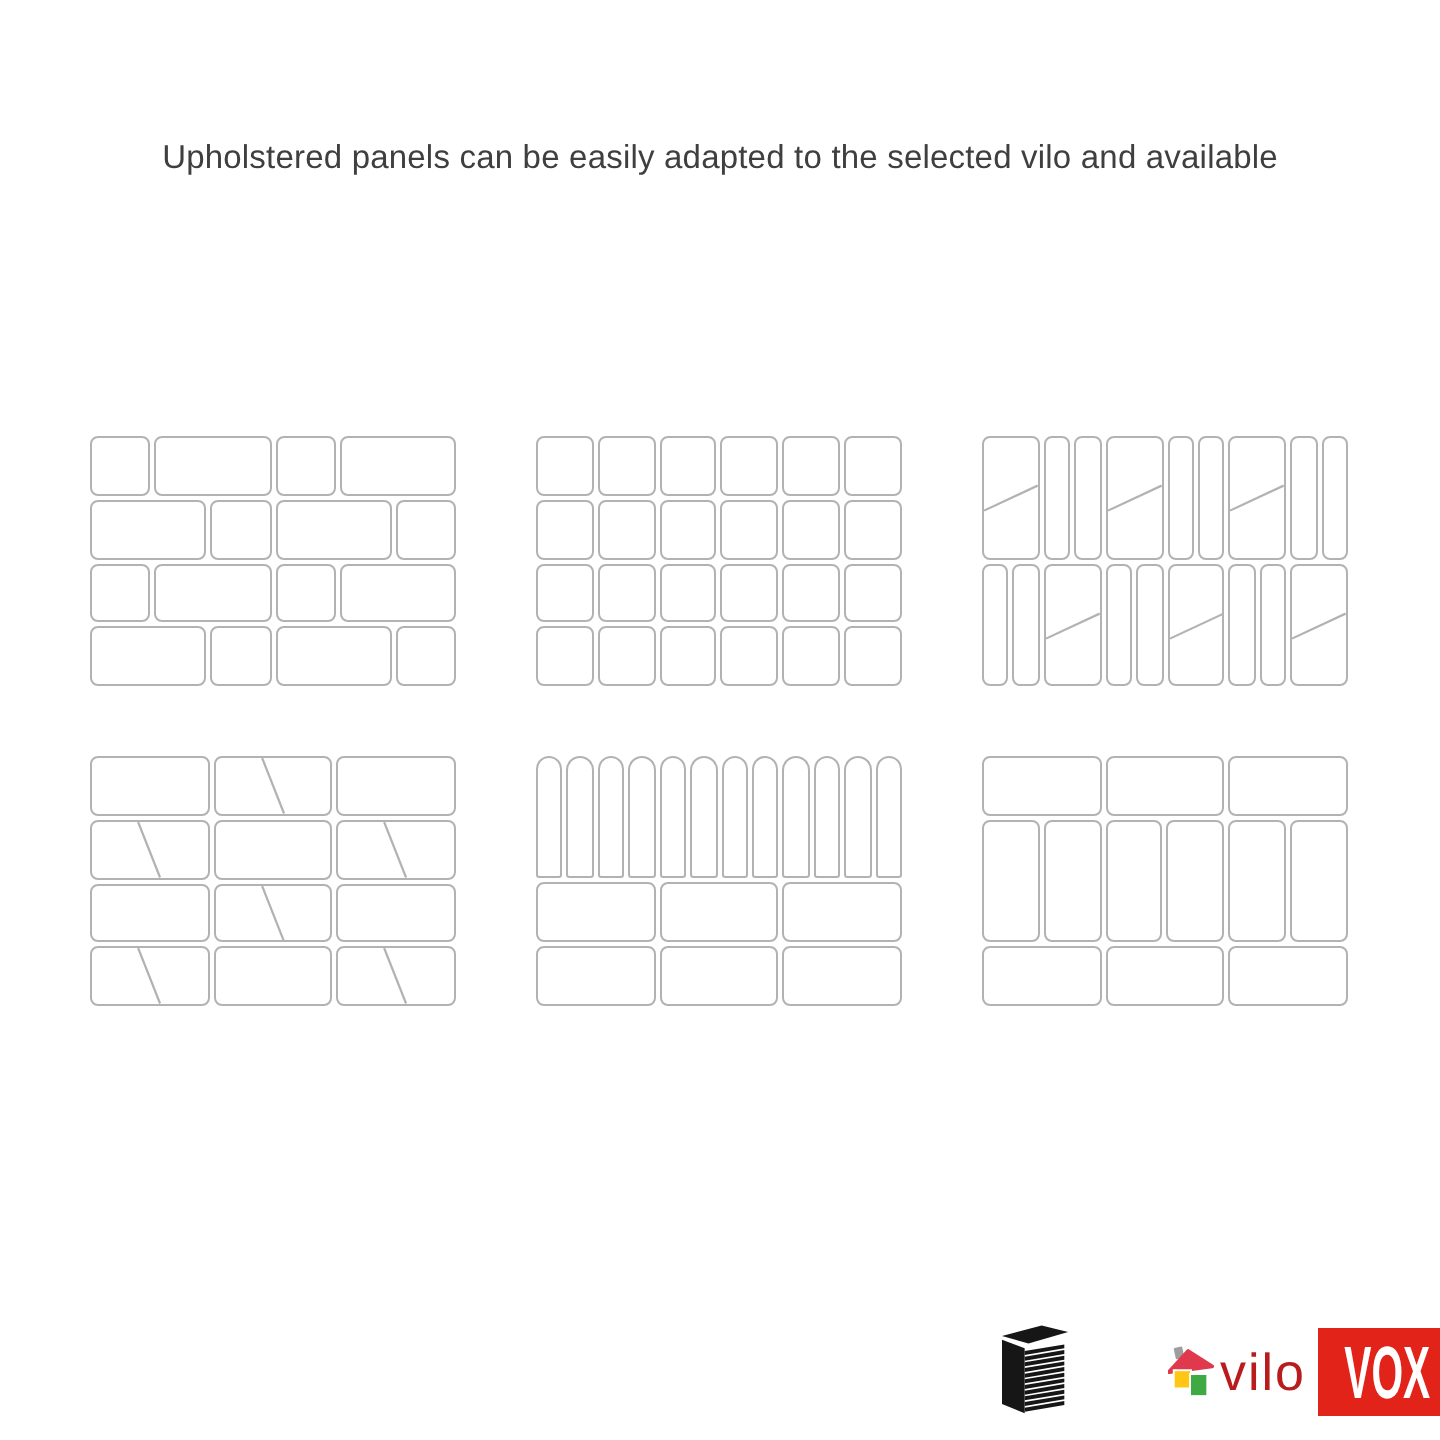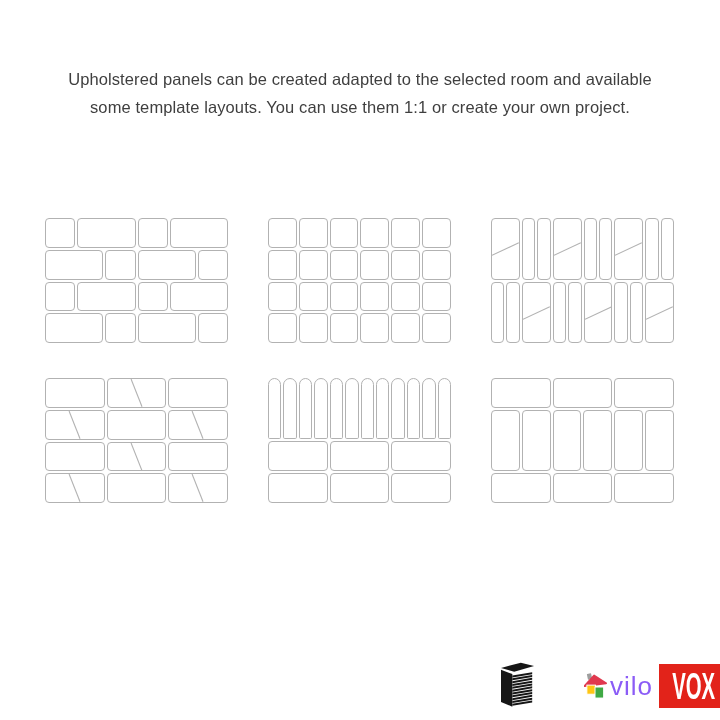--- a/index.html
+++ b/index.html
@@ -30,35 +30,34 @@
   .logo-panel svg { width:34px; height:46px; display:block; }
   .pc-text  { margin-left:3px; color:#161616; }
   .pc-the   { display:inline-block; font-size:6px; font-weight:bold; margin-top:6px;
               transform:scaleX(.9); transform-origin:left; letter-spacing:.2px; }
   .pc-line1 { font-size:15px; font-weight:bold; line-height:15px; }
   .pc-line2 { font-size:10px; font-weight:bold; line-height:11px; }
   .pc-line1, .pc-line2 { display:block; transform:scaleX(.88); transform-origin:left; letter-spacing:.2px; }
 
   .logo-vilo { position:absolute; left:584px; top:669px; height:34px; display:flex; align-items:center; }
   .vilo-house { width:23px; height:29px; margin-right:3px; margin-top:3px; display:block; }
-  .vilo-text { color:#8b5cf6; font-size:26px; letter-spacing:1px; line-height:26px; }
+  .vilo-text { color:#b91c1c; font-size:26px; letter-spacing:1px; line-height:26px; }
 
   .logo-vox { position:absolute; left:659px; top:664px; width:69px; height:44px;
               background:#e2231a; display:flex; align-items:center; justify-content:center; }
   .vox-text { color:#ffffff; font-weight:bold; font-size:37px; line-height:37px;
               transform:scaleX(.55); letter-spacing:0; padding-left:2px; }
 </style>
 </head>
 <body>
 
 <div class="poster">
 
   <div class="intro">
-    <span>Upholstered panels can be created adapted to the selected room and available</span>
-    <span>some template layouts. You can use them 1:1 or create your own project.</span>
+    <span>Upholstered panels can be easily adapted to the selected vilo and available</span>
   </div>
 
   <div class="layout-grid">
     <div class="layout">
         <div class="prow" style="flex: 1 1 0px;">
           <div class="pcell" style="flex: 1 1 0px;"></div>
           <div class="pcell" style="flex: 2 1 0px;"></div>
           <div class="pcell" style="flex: 1 1 0px;"></div>
           <div class="pcell" style="flex: 2 1 0px;"></div>
         </div>

